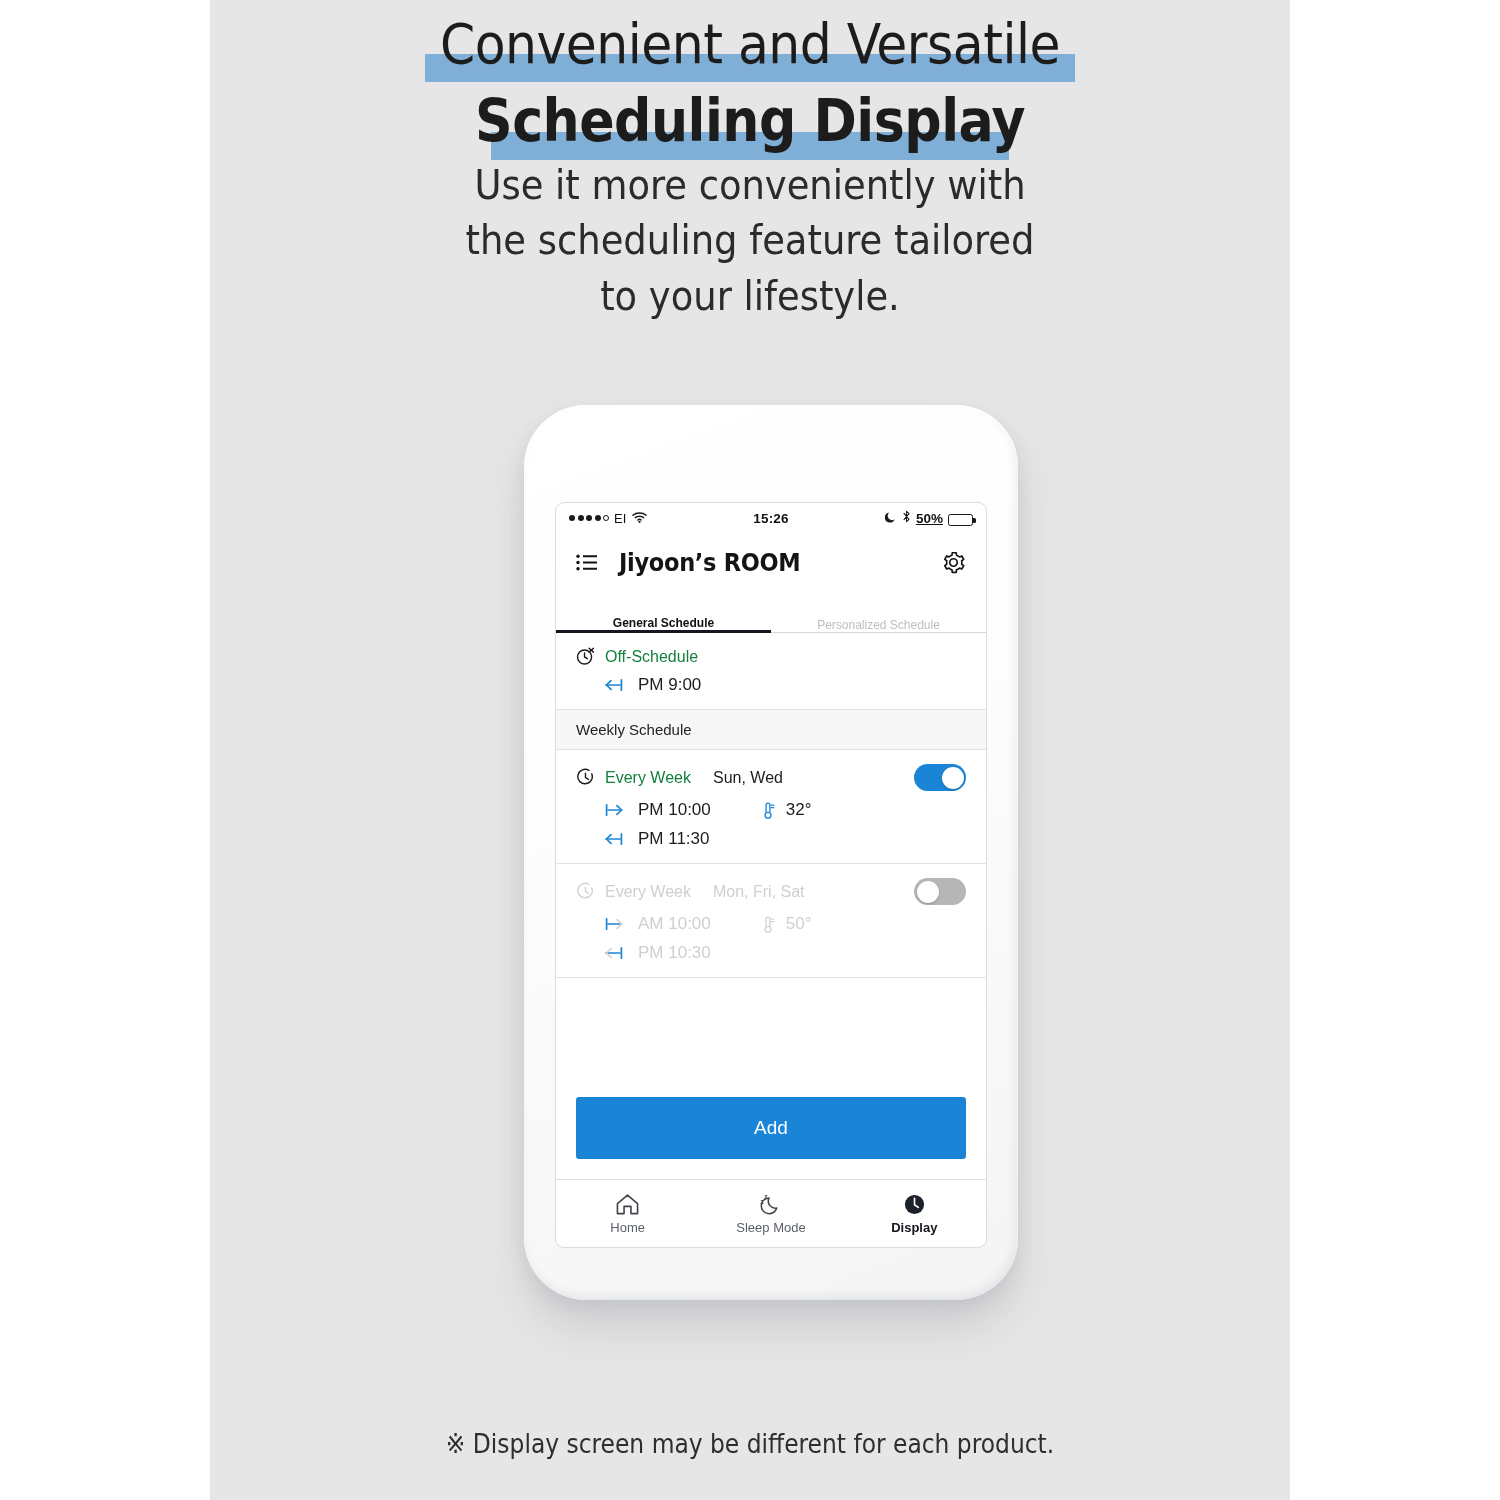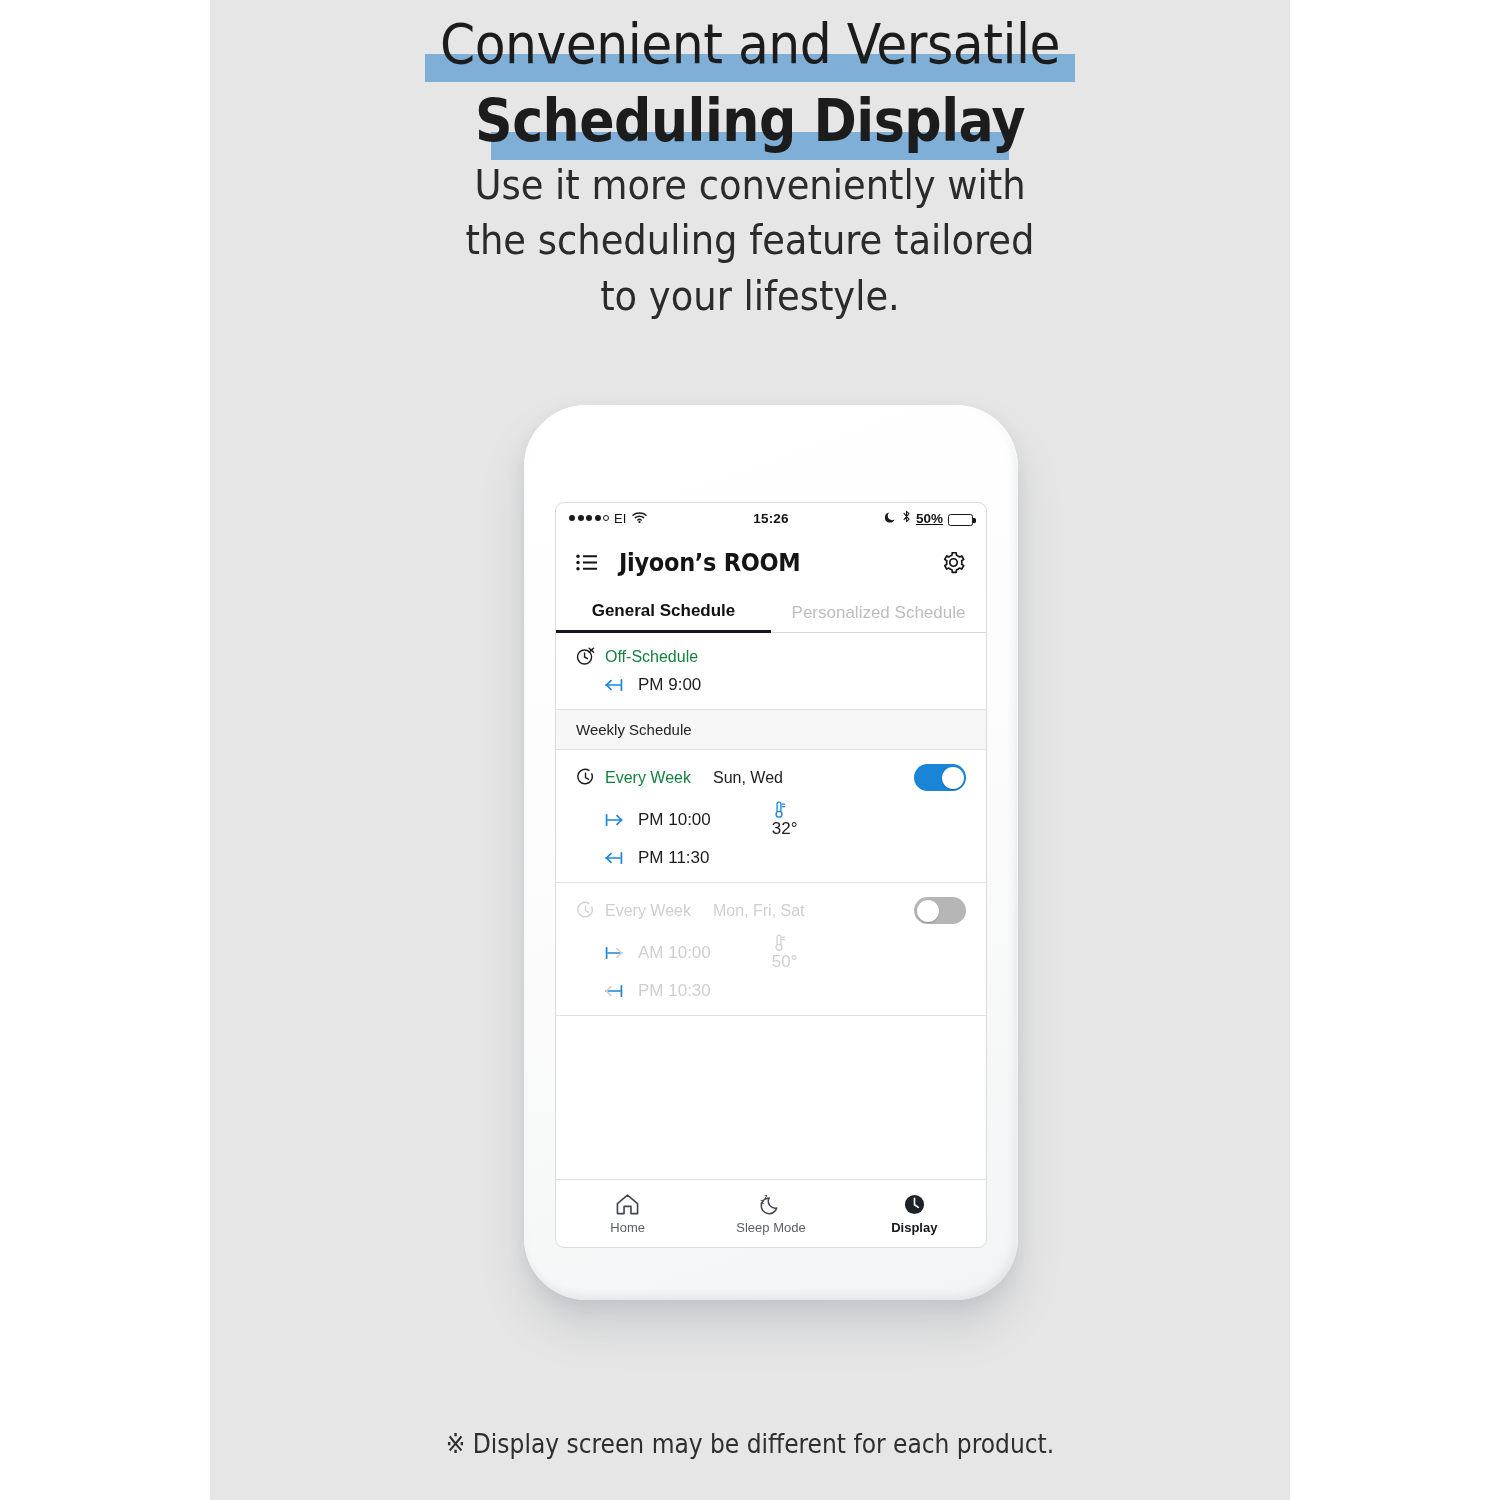--- a/index.html
+++ b/index.html
@@ -120,22 +120,21 @@
     font-size:25px; font-weight:700; color:#141414;
     letter-spacing:-0.3px;
     font-family:"DejaVu Sans Condensed","Liberation Sans", sans-serif;
   }
   .gear { margin-left:auto; width:25px; height:25px; display:block; }
 
   
   .tabs { display:flex; flex:0 0 42px; height:42px; }
   .tab {
     flex:1; display:flex; align-items:flex-end; justify-content:center;
-    padding-bottom:9px;
-    font-size:17px;
+    font-size:12px;
     border-bottom:1px solid #d8d8d8;
   }
   .tab.active {
     color:#111; font-weight:700;
     border-bottom:3px solid #14161d;
   }
   .tab.inactive { color:#bdbdbd; font-weight:400; }
 
   
   .body { flex:1; display:flex; flex-direction:column; background:#fff; }
@@ -166,21 +165,21 @@
   .toggle.on .knob { right:2.5px; }
   .toggle.off { background:#b6b6b6; }
   .toggle.off .knob { left:2.5px; }
 
   .time-row {
     display:flex; align-items:center;
     margin-top:9px; padding-left:28px;
   }
   .arrow-ico { width:20px; height:14px; flex:0 0 20px; }
   .time-val { margin-left:14px; font-size:17px; color:#1d1d1d; }
-  .temp-wrap { display:flex; align-items:center; margin-left:50px;flex-direction:column; }
+  .temp-wrap { display:flex; align-items:center; margin-left:50px; }
   .temp-ico { width:14px; height:19px; flex:0 0 14px; }
   .temp-val { margin-left:11px; font-size:17px; color:#1d1d1d; }
 
   
   .section-head {
     background:#f7f7f7;
     border-bottom:1px solid #e2e2e2;
     padding:11px 20px;
     font-size:15px; color:#232323;
   }
@@ -437,20 +436,23 @@
                 <path d="M7 2.6 L2.4 7 L7 11.4" fill="none" stroke="#1a85d6" stroke-width="1.7" stroke-linecap="round" stroke-linejoin="round"></path>
                 <line x1="17.4" y1="1.8" x2="17.4" y2="12.2" stroke="#1a85d6" stroke-width="1.7" stroke-linecap="round"></line>
               </svg>
             </span>
             <span class="time-val">PM 10:30</span>
           </div>
         </div>
 
         <div class="spacer"></div>
 
+        <div class="add-wrap">
+          <button class="add-btn">Add</button>
+        </div>
       </div>
 
       <div class="tabbar">
         <div class="tabitem">
           <span>
             <svg width="25" height="23" viewBox="0 0 26 24">
               <path d="M2.5 11 L13 2.2 L23.5 11 L23.5 21.5 L16.6 21.5 L16.6 14 L9.4 14 L9.4 21.5 L2.5 21.5 Z" fill="none" stroke="#41464d" stroke-width="1.7" stroke-linejoin="round" stroke-linecap="round"></path>
             </svg>
           </span>
           <span class="lbl">Home</span>

